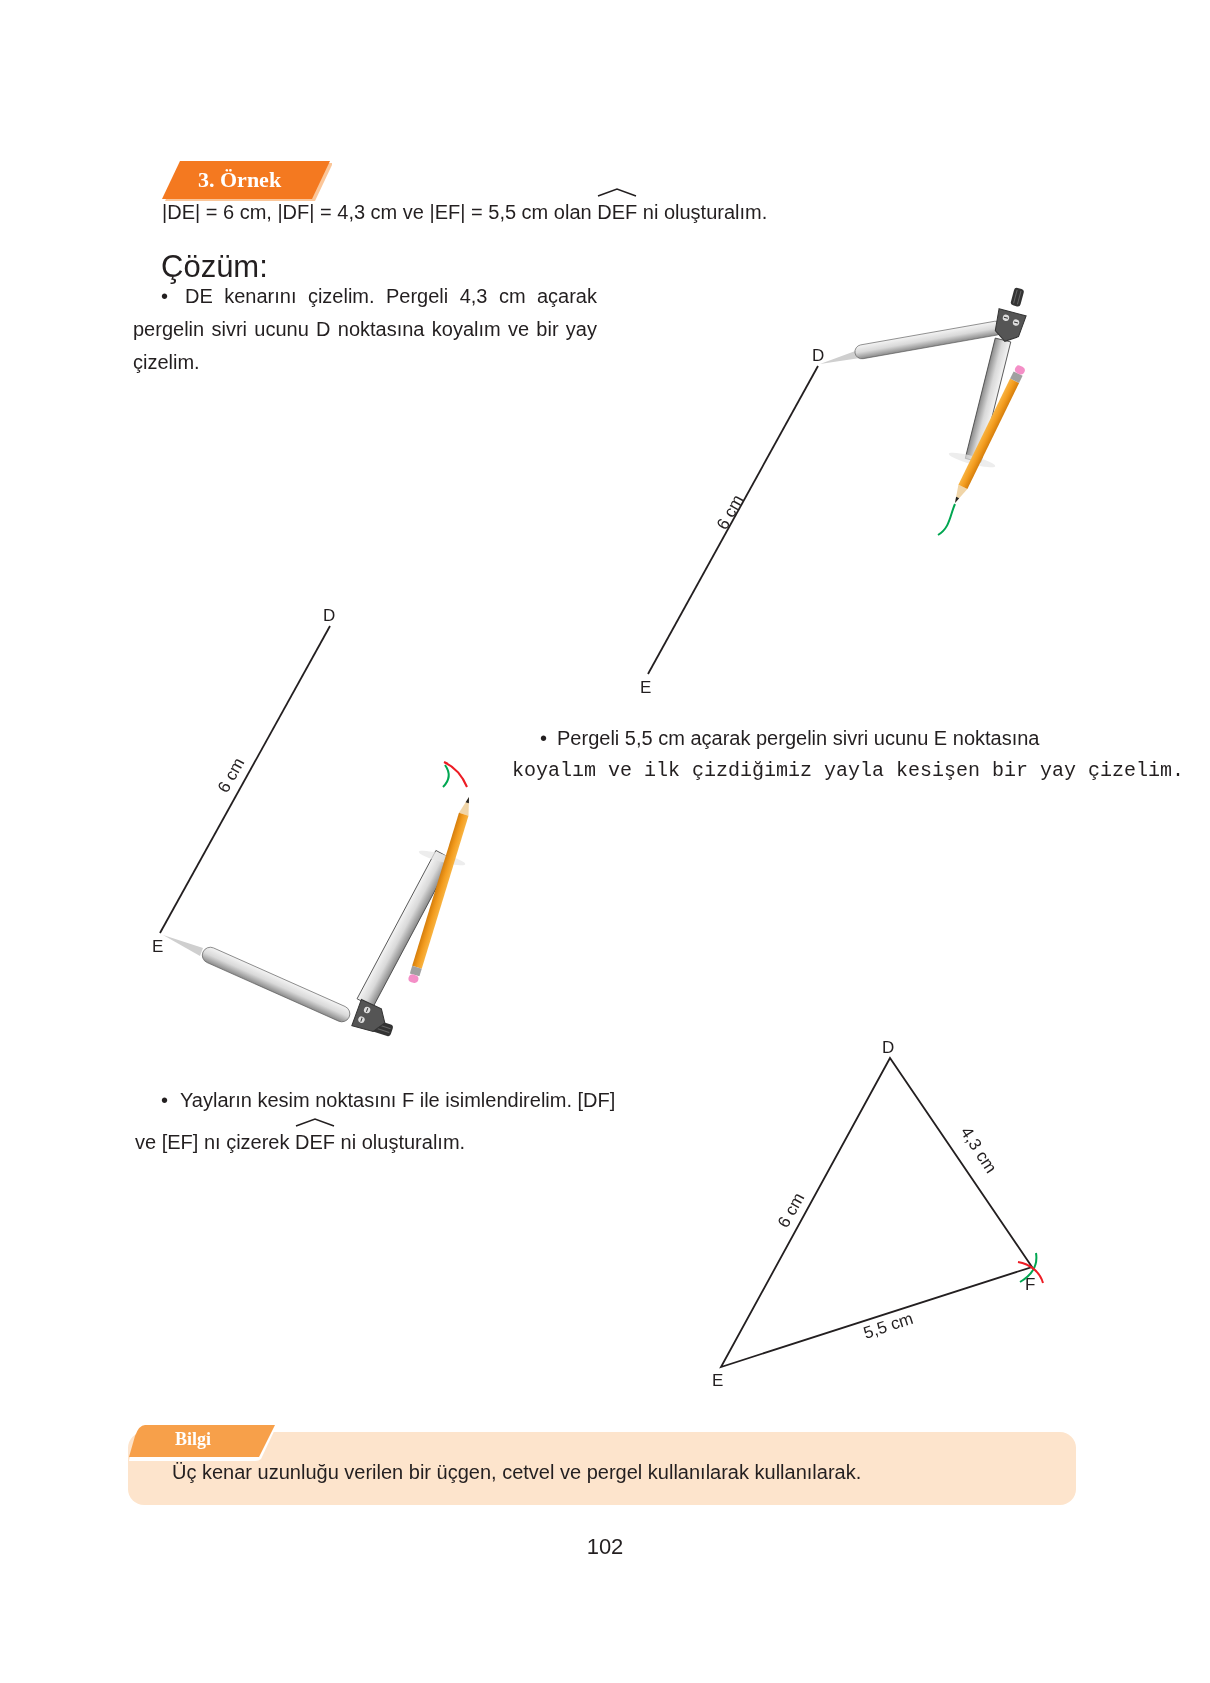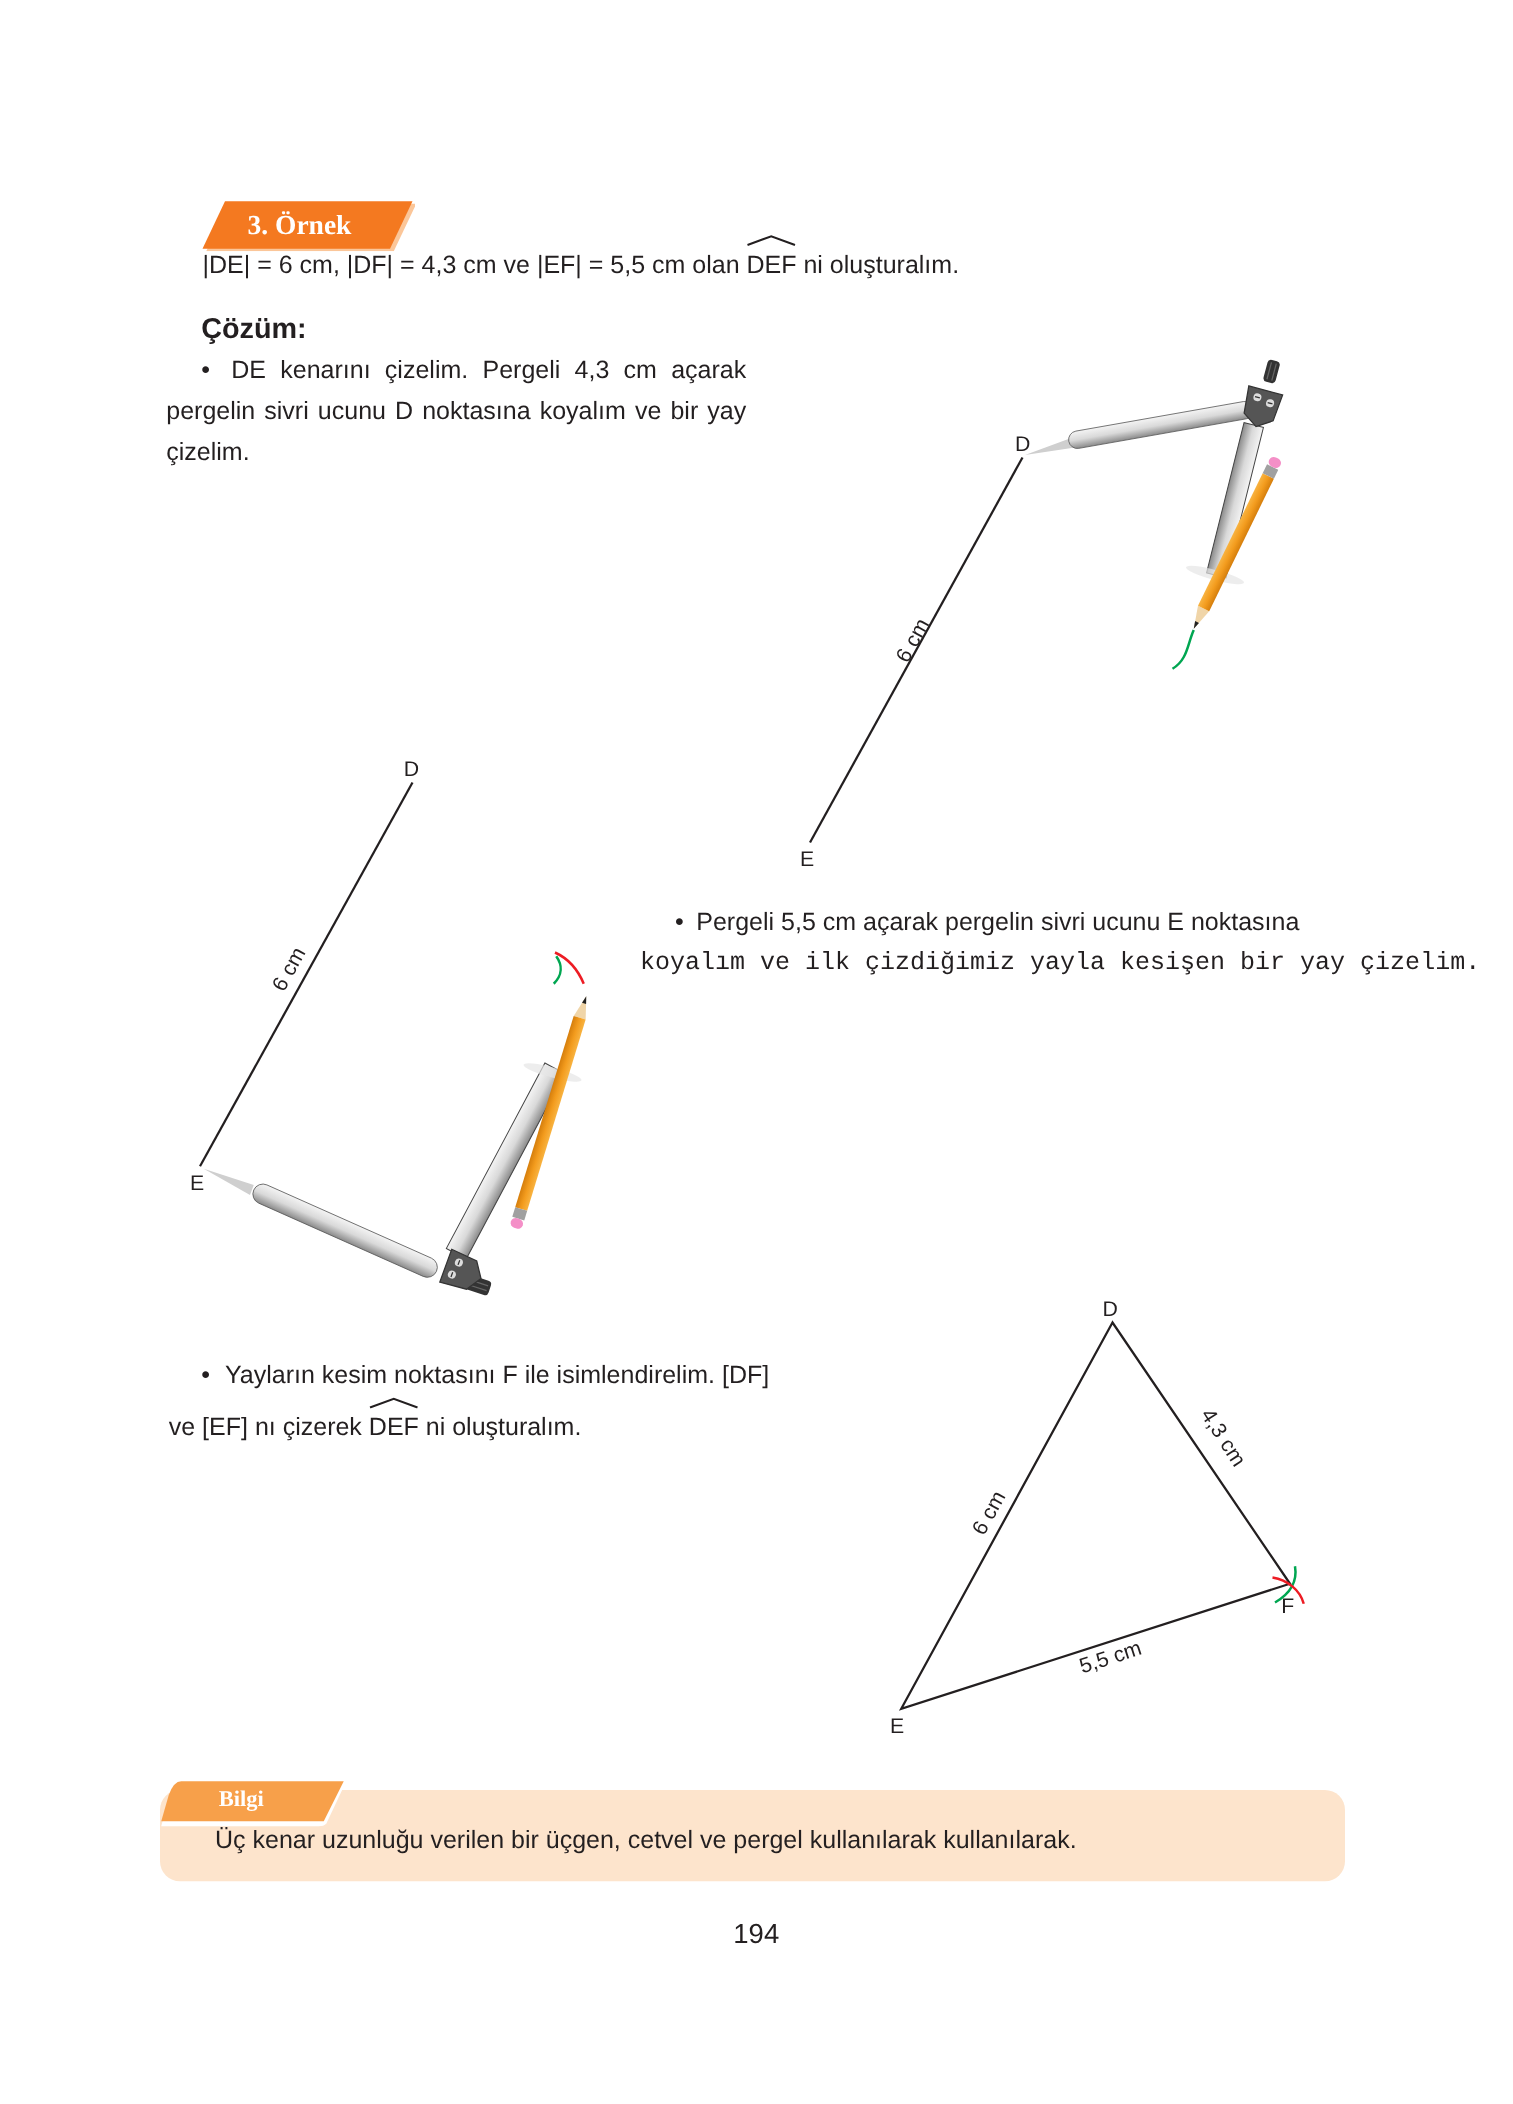--- a/index.html
+++ b/index.html
@@ -30,21 +30,21 @@
   </svg>
   <span class="badge-text" style="left:38px; top:8px; font-size:22px;">3. Örnek</span>
 </div>
 
 <div class="txt" style="left:162px; top:196px;text-align:center;">
   <span>|DE| = 6 cm, |DF| = 4,3 cm ve |EF| = 5,5 cm olan </span><span class="arc-hat"><svg viewBox="0 0 40 10" preserveAspectRatio="none">
         <path d="M1 9 L20 2 L39 9" fill="none" stroke="#231f20" stroke-width="1.6"></path>
       </svg><span>DEF</span></span><span> ni oluşturalım.</span>
 </div>
 
-<div class="abs" style="left:161px; top:249px; font-size:23px; font-weight:bold;">Çözüm:</div>
+<div class="abs" style="left:161px; top:249px; font-size:31px; font-weight:normal;">Çözüm:</div>
 
 <div class="txt justify" style="left:133px; top:280px; width:464px; text-indent:28px;">
   <span class="bullet" style="text-indent:0; width:24px;">•</span><span>DE kenarını çizelim. Pergeli 4,3 cm açarak pergelin sivri ucunu D noktasına koyalım ve bir yay çizelim.</span>
 </div>
 
 <div class="txt" style="left:512px; top:722px;">
   <span style="margin-left:28px; margin-right:10px;">•</span><span>Pergeli 5,5 cm açarak pergelin sivri ucunu E noktasına</span>
 </div>
 <div class="txt" style="left:512px; top:754px;font-family:Liberation Mono, monospace;">koyalım ve ilk çizdiğimiz yayla kesişen bir yay çizelim.</div>
 
@@ -166,13 +166,13 @@
 <div class="info-box"></div>
 <div class="badge" style="left:127px; top:1412px; width:152px; height:38px;">
   <svg class="badge-shape" width="152" height="38" viewBox="0 0 152 38">
     <path d="M18 1 L150 1 L134 35 Q132 37 128 37 L2 37 L8 14 Q12 1 18 1 Z" fill="#ffffff"></path>
     <path d="M18 1 L148 1 L132 33 L2 33 L8 12 Q12 1 18 1 Z" fill="#f7a04a"></path>
   </svg>
   <span class="badge-text" style="left:48px; top:5px; font-size:18px;">Bilgi</span>
 </div>
 <div class="info-text">Üç kenar uzunluğu verilen bir üçgen, cetvel ve pergel kullanılarak kullanılarak.</div>
 
-<div class="page-num">194</div>
+<div class="page-num">102</div>
 
 </body></html>

